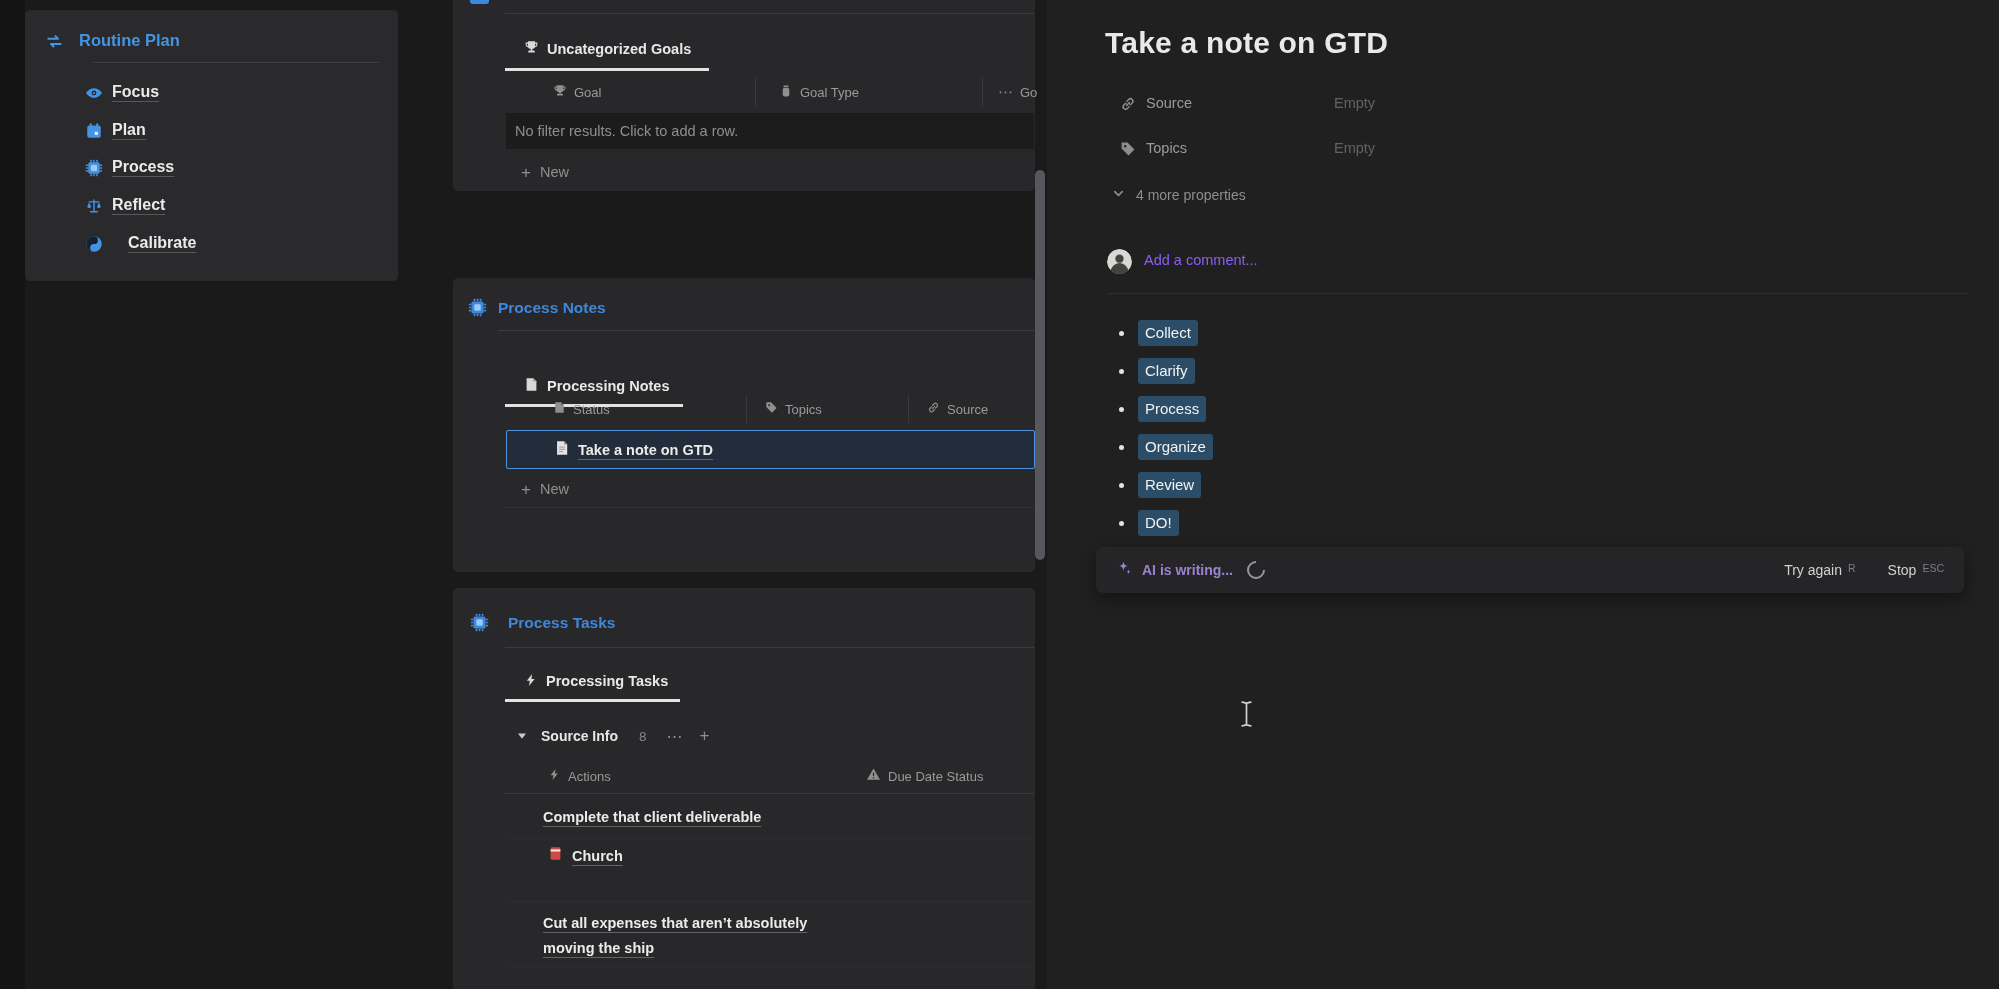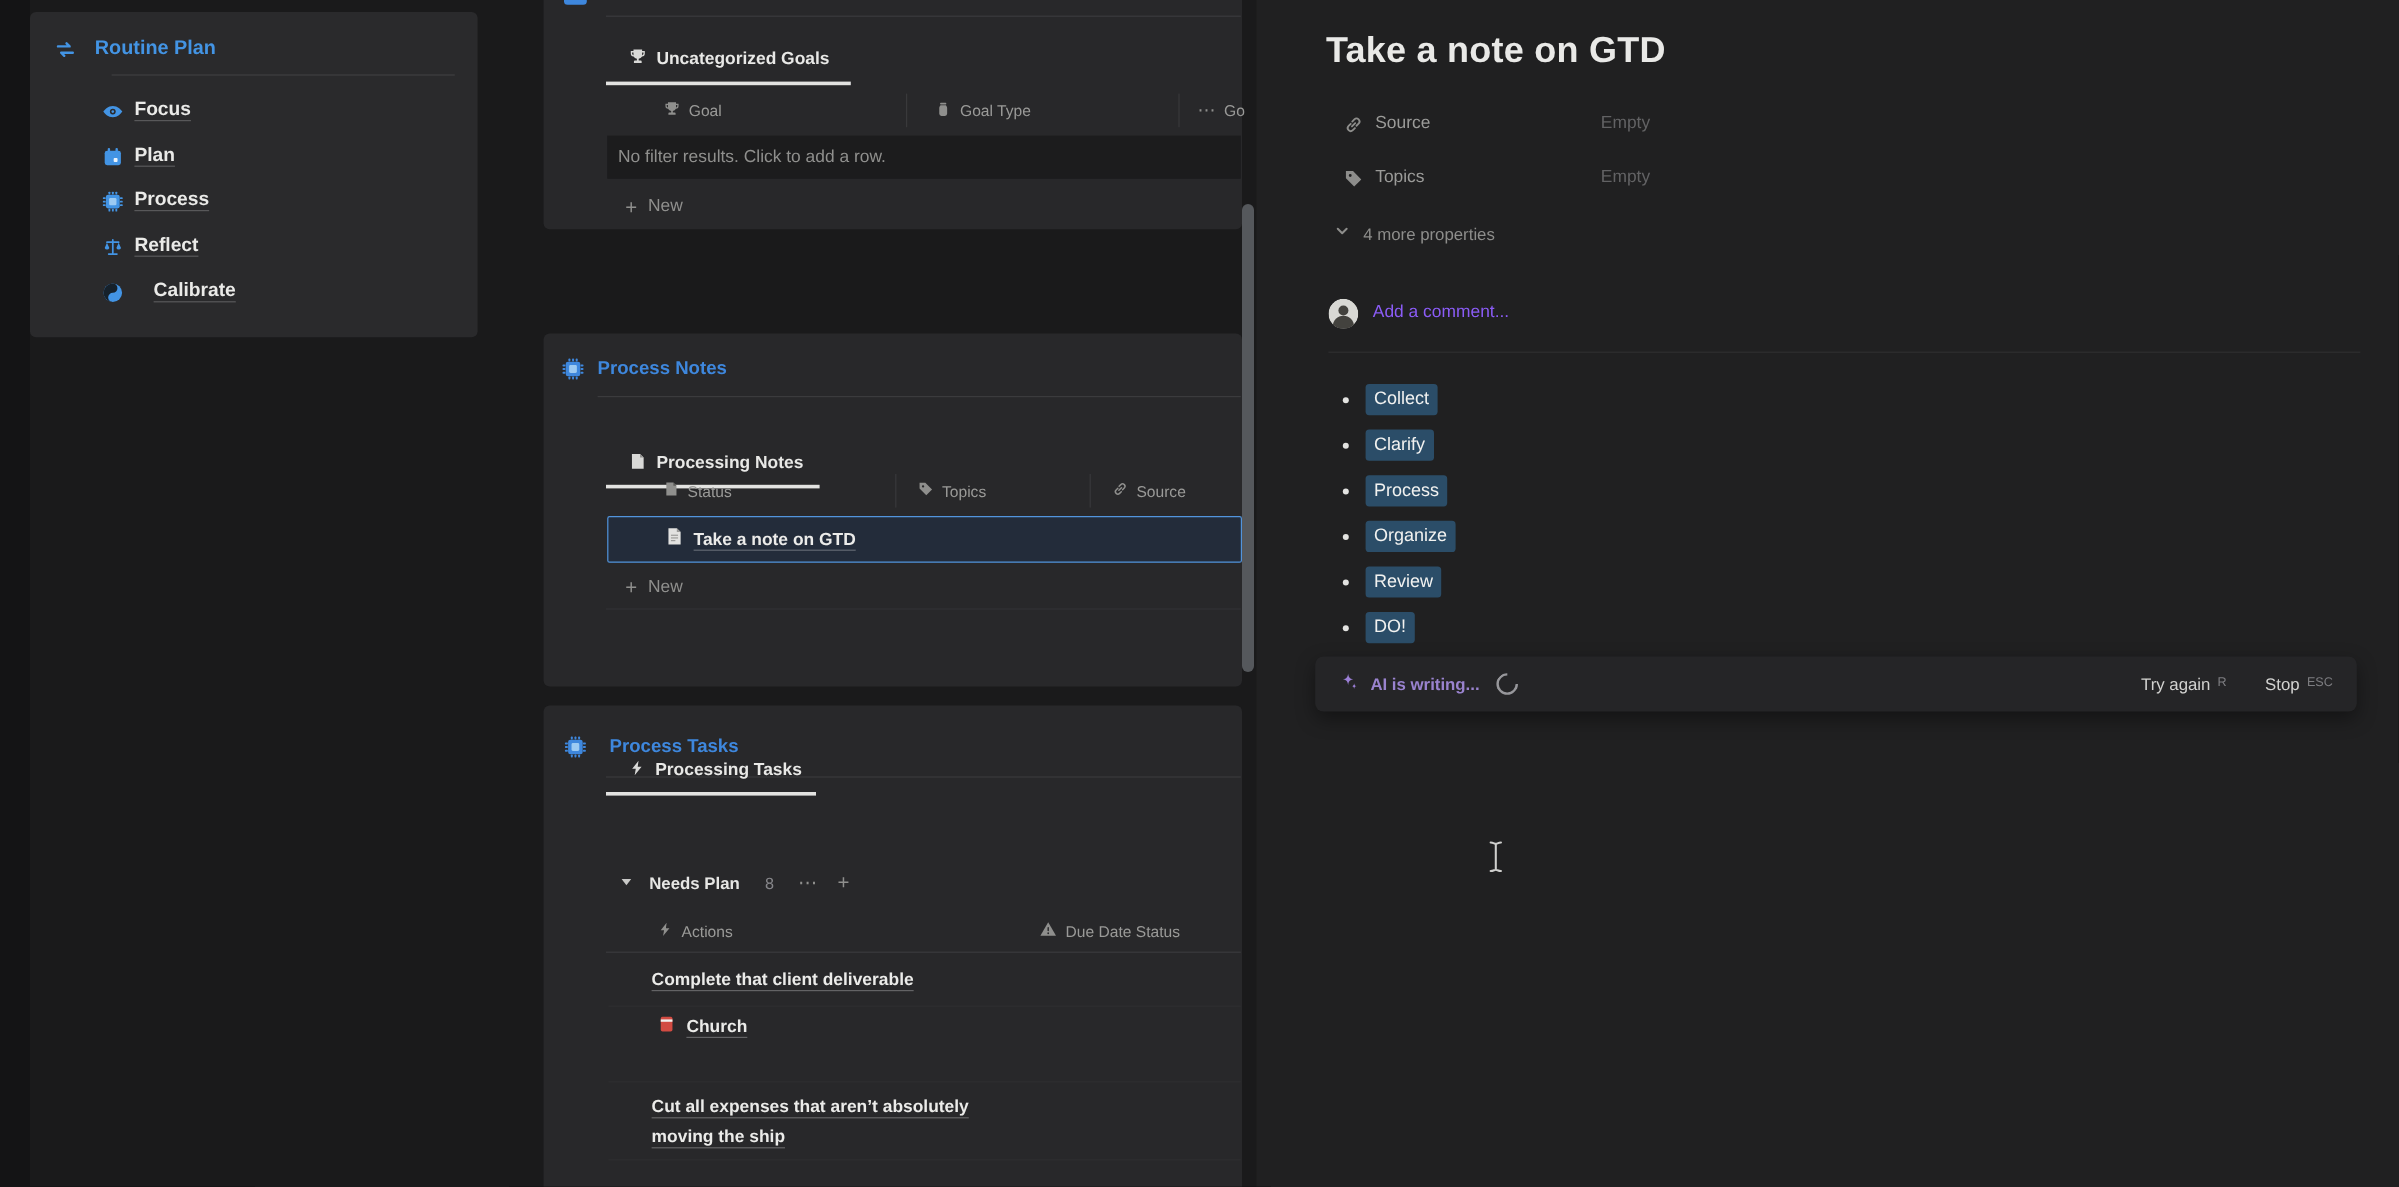--- a/index.html
+++ b/index.html
@@ -279,36 +279,36 @@
           <rect x="0.8" y="12.4" width="2.6" height="1.7" rx=".6"></rect>
           <rect x="16.6" y="6" width="2.6" height="1.7" rx=".6"></rect>
           <rect x="16.6" y="9.2" width="2.6" height="1.7" rx=".6"></rect>
           <rect x="16.6" y="12.4" width="2.6" height="1.7" rx=".6"></rect>
           <rect x="6.6" y="6.6" width="6.8" height="6.8" rx="1.2" fill="#9ccaf2"></rect>
         </svg>
     </span>
     <div class="abs section-title" style="left:508px;top:614px;">Process Tasks</div>
     <div class="hdiv" style="left:505px;top:647px;width:529px;"></div>
 
-    <div class="tab" style="left:505px;top:624px;width:175px;height:39px;">
+    <div class="tab" style="left:505px;top:663px;width:175px;height:39px;">
       <span class="icon" style="color:#d9d9d7;">
         <svg width="14" height="14" viewBox="0 0 20 20" fill="currentColor">
             <path d="M11.6 1.4 4 11h4.3L7 18.6 15.2 8.4h-4.6z"></path>
           </svg>
       </span>
       <span>Processing Tasks</span>
     </div>
 
     <div class="abs" style="left:517px;top:722px;height:28px;display:flex;align-items:center;">
       <span class="icon" style="color:#c9c9c7;">
         <svg width="10" height="10" viewBox="0 0 10 10" fill="currentColor">
             <path d="M1 2.6h8L5 7.8z"></path>
           </svg>
       </span>
-      <span style="margin-left:14px;font-size:14px;font-weight:700;color:#e6e6e4;">Needs Plan</span>
+      <span style="margin-left:14px;font-size:14px;font-weight:700;color:#e6e6e4;">Source Info</span>
       <span style="margin-left:21px;font-size:13.5px;color:#86868a;">8</span>
       <span style="margin-left:20px;font-size:16px;color:#8f8f8d;">⋯</span>
       <span style="margin-left:17px;font-size:17px;color:#8f8f8d;">+</span>
     </div>
 
     <div class="colh" style="left:548px;top:762px;">
       <span class="icon" style="color:#8f8f8d;">
         <svg width="13" height="13" viewBox="0 0 20 20" fill="currentColor">
             <path d="M11.6 1.4 4 11h4.3L7 18.6 15.2 8.4h-4.6z"></path>
           </svg>

